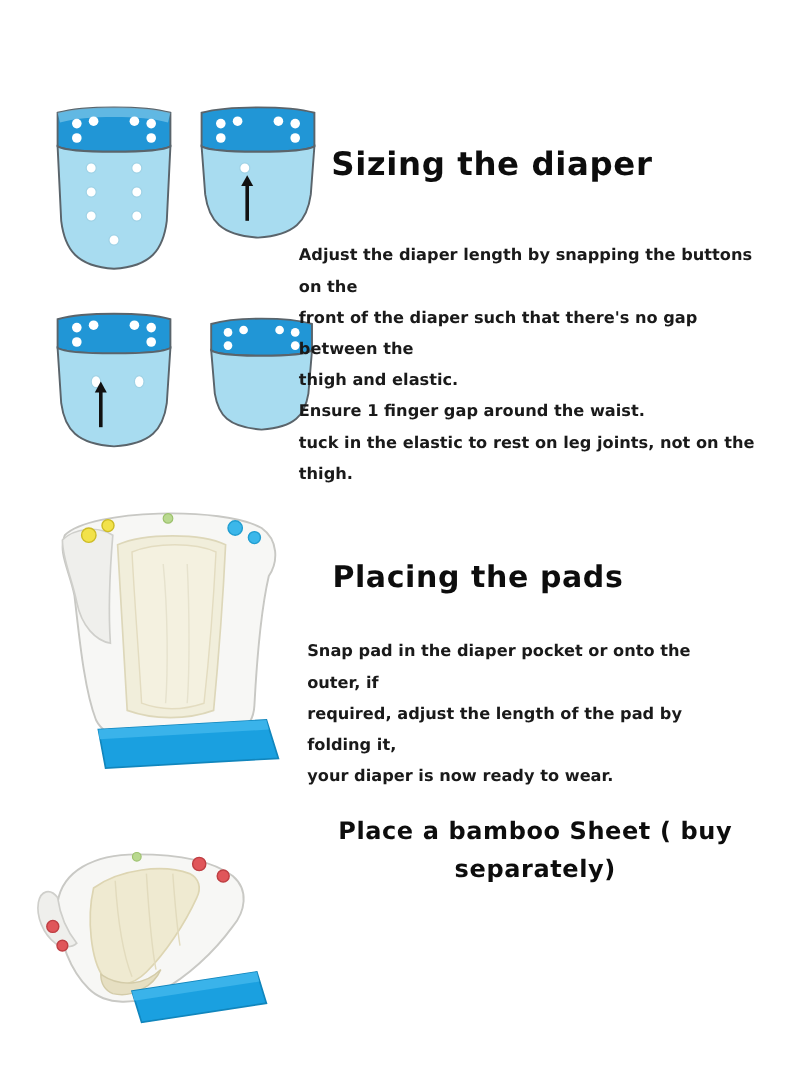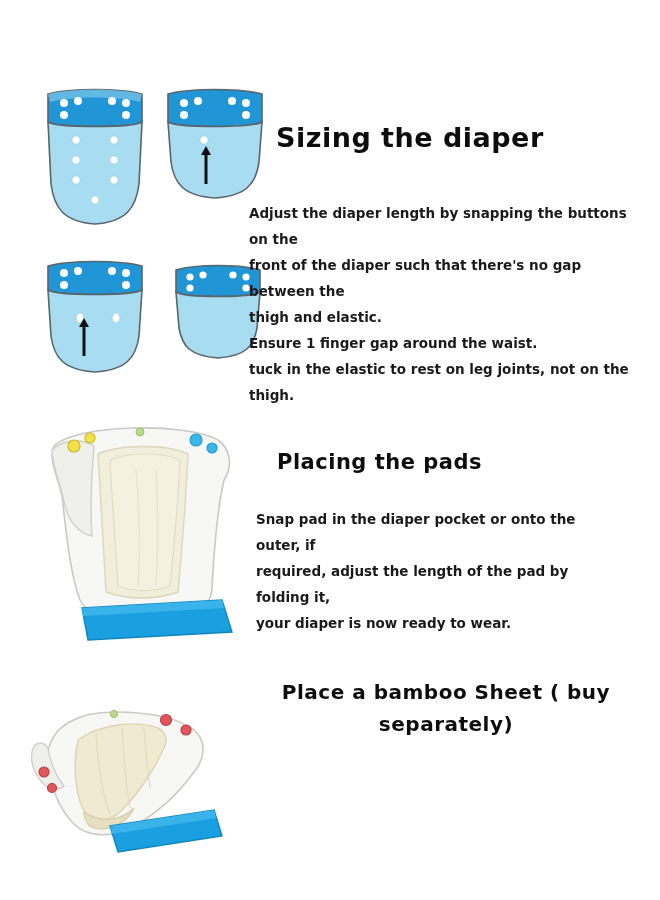--- a/index.html
+++ b/index.html
@@ -48,26 +48,26 @@
   }
   #t-sizing {
     left: 249px;
     top: 200px;
     width: 392px;
   }
 
   
   #h-pads {
     left: 277px;
-    top: 450px;
-    font-size: 21px;
+    top: 466px;
+    font-size: 25px;
   }
   #t-pads {
     left: 256px;
-    top: 506px;
+    top: 530px;
     width: 368px;
   }
 
   
   #h-bamboo {
     left: 251px;
     top: 676px;
     width: 390px;
     font-size: 20px;
     line-height: 32px;

